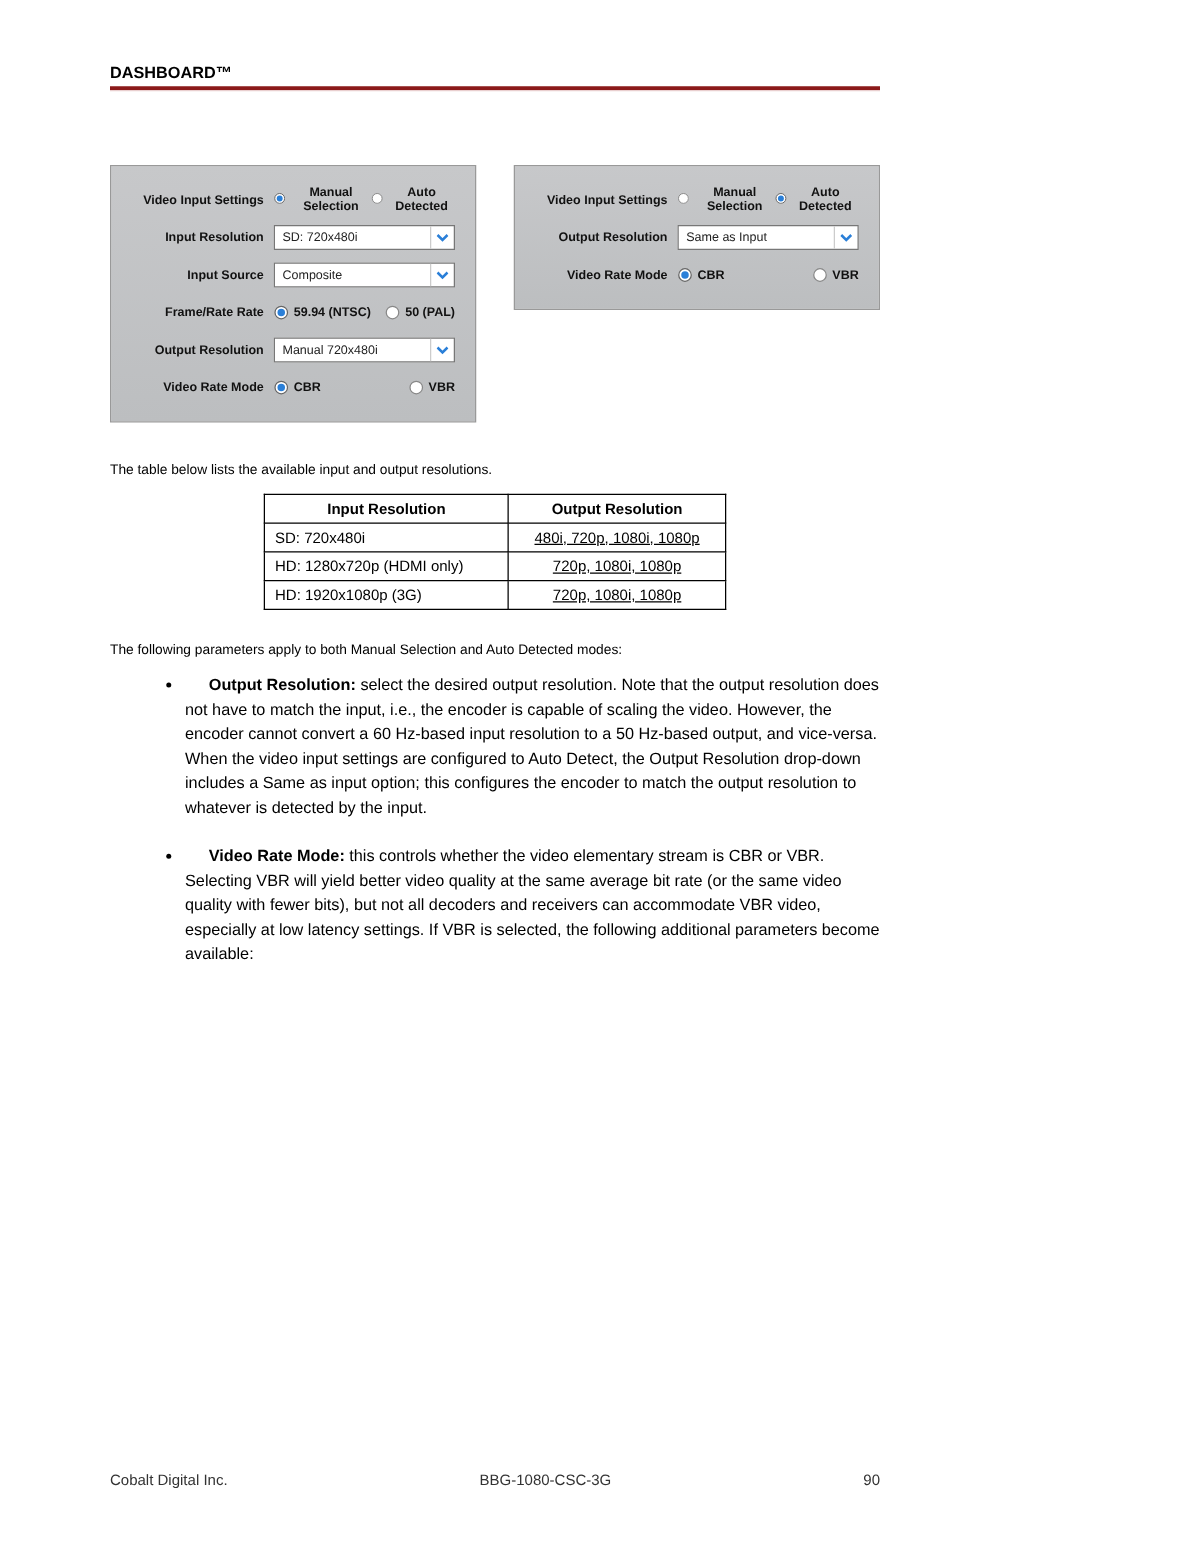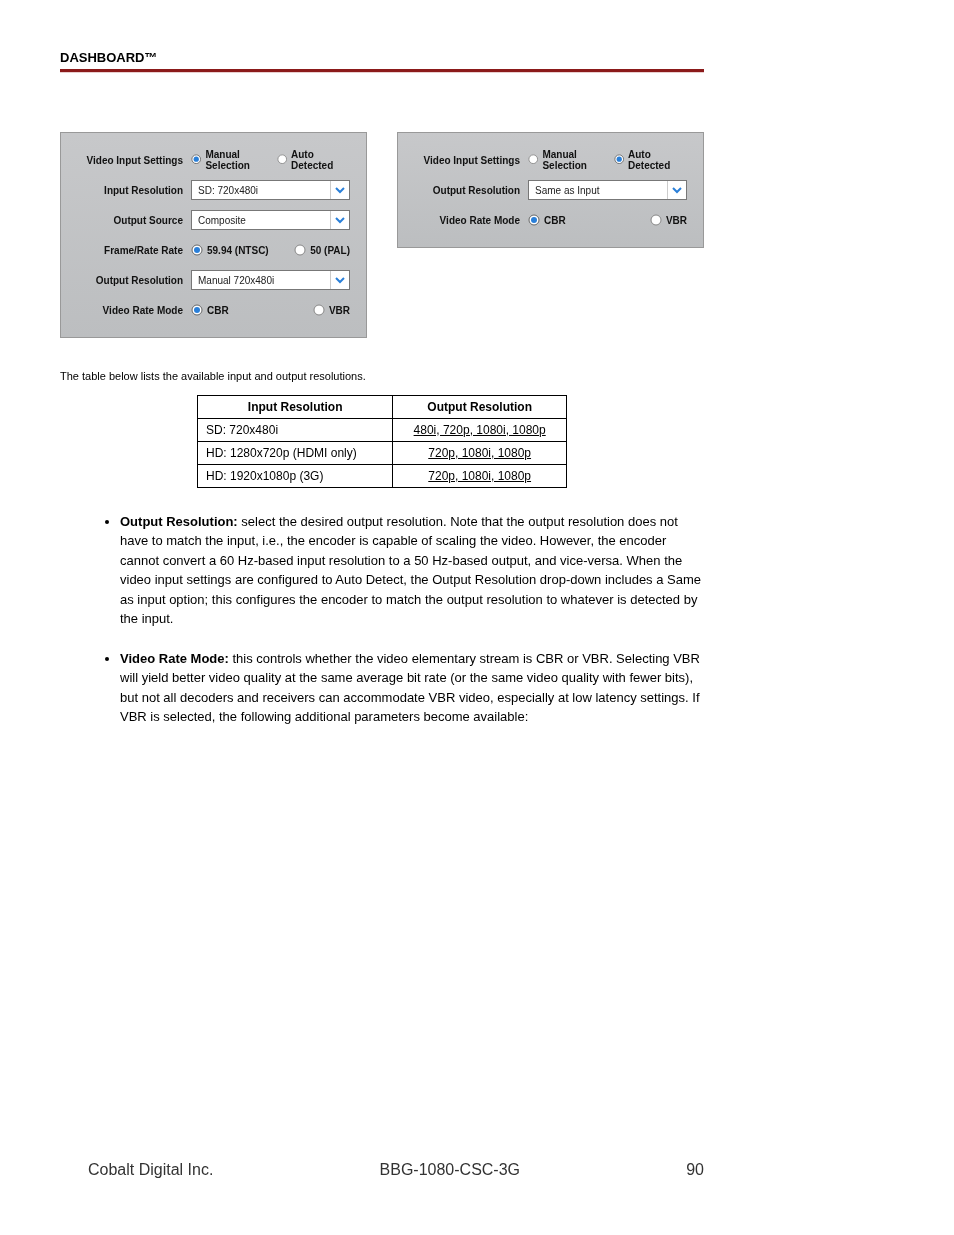--- a/index.html
+++ b/index.html
@@ -7,47 +7,47 @@
     padding: 0;
     background: #fff;
     font-family: Arial, Helvetica, sans-serif;
     font-size: 13px;
     color: #000;
   }
   .page {
     width: 792px;
     height: 1235px;
     box-sizing: border-box;
-    padding: 50px 88px 40px 60px;
+    padding: 50px 88px 40px 88px;
     position: relative;
   }
   .header-line {
     height: 22px;
     position: relative;
     margin-bottom: 20px;
   }
   .header-title {
     font-weight: bold;
     color: #000;
   }
   .header-hr {
     border: none;
     border-top: 3px solid #8b1a1a;
     border-bottom: 1px solid #e9cfcf;
     margin: 4px 0 0 0;
     height: 0;
   }
   .footer-line {
     position: absolute;
-    bottom: 56px;
+    bottom: 44px;
     left: 88px;
     right: 88px;
     display: flex;
     justify-content: space-between;
-    font-size: 16px;
+    font-size: 12px;
     color: #333;
   }
   
   .panels {
     display: flex;
     gap: 30px;
     margin: 60px 0 30px 0;
   }
   .panel {
     background: linear-gradient(#c7c8ca, #bcbec0);
@@ -80,20 +80,21 @@
     font-size: 10px;
     color: #111;
     padding-right: 8px;
     white-space: nowrap;
   }
   .radios {
     display: flex;
     align-items: center;
     flex: 1;
     justify-content: space-between;
+    text-align: center;
   }
   .radio {
     display: flex;
     align-items: center;
     font-size: 10px;
     font-weight: bold;
   }
   .radio .icon {
     width: 12px;
     height: 12px;
@@ -165,20 +166,21 @@
     padding: 0;
   }
   .bullets li {
     list-style: disc;
     margin: 0 0 20px 60px;
     font-size: 13px;
     line-height: 1.5;
   }
   .bullets li .lead {
     font-weight: bold;
+    margin-left: 19px;
   }
 </style>
 </head>
 <body>
 
 <div class="page">
 
   <div class="header-line">
     <span class="header-title">DASHBOARD™</span>
     <hr class="header-hr">
@@ -217,21 +219,21 @@
           <span class="val">SD: 720x480i</span>
           <span class="caret">
             <svg viewBox="0 0 10 10">
                 <path d="M1 3 L5 7 L9 3" stroke="#2a7fd8" stroke-width="2" fill="none"></path>
               </svg>
           </span>
         </div>
       </div>
 
       <div class="row">
-        <div class="lbl">Output Source</div>
+        <div class="lbl">Input Source</div>
         <div class="select">
           <span class="val">Composite</span>
           <span class="caret">
             <svg viewBox="0 0 10 10">
                 <path d="M1 3 L5 7 L9 3" stroke="#2a7fd8" stroke-width="2" fill="none"></path>
               </svg>
           </span>
         </div>
       </div>
 
@@ -375,20 +377,21 @@
         <td class="left">HD: 1280x720p (HDMI only)</td>
         <td class="right">720p, 1080i, 1080p</td>
       </tr>
       <tr>
         <td class="left">HD: 1920x1080p (3G)</td>
         <td class="right">720p, 1080i, 1080p</td>
       </tr>
     </tbody>
   </table>
 
+  <p class="intro">The following parameters apply to both Manual Selection and Auto Detected modes:</p>
 
   <ul class="bullets">
     <li>
       <span class="lead">Output Resolution:</span><span> select the desired output resolution. Note that the output resolution does not have to match the input, i.e., the encoder is capable of scaling the video. However, the encoder cannot convert a 60 Hz-based input resolution to a 50 Hz-based output, and vice-versa. When the video input settings are configured to Auto Detect, the Output Resolution drop-down includes a Same as input option; this configures the encoder to match the output resolution to whatever is detected by the input.</span>
     </li>
     <li>
       <span class="lead">Video Rate Mode:</span><span> this controls whether the video elementary stream is CBR or VBR. Selecting VBR will yield better video quality at the same average bit rate (or the same video quality with fewer bits), but not all decoders and receivers can accommodate VBR video, especially at low latency settings. If VBR is selected, the following additional parameters become available:</span>
     </li>
   </ul>
 

